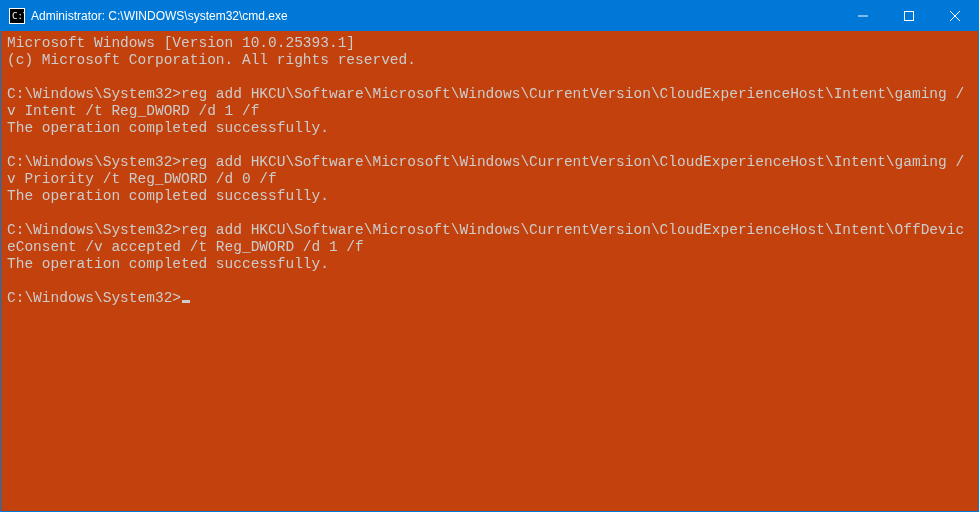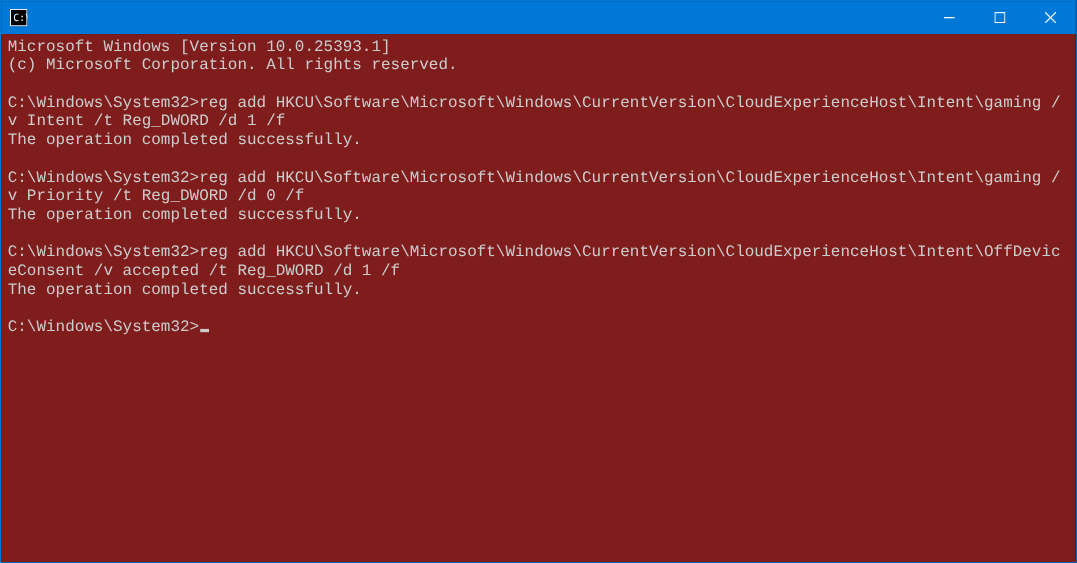--- a/index.html
+++ b/index.html
@@ -41,21 +41,21 @@
   .winbtn {
     width: 46px;
     height: 30px;
     display: flex;
     align-items: center;
     justify-content: center;
     color: #fff;
   }
   .terminal {
     flex: 1 1 auto;
-    background: #7f1d1d;
+    background: #c2410c;
     color: #ccc;
     font-size: 14.5px;
     line-height: 17px;
     padding: 4px 6px;
     white-space: pre-wrap;
     word-break: break-all;
     overflow: hidden;
   }
   .cursor {
     display: inline-block;
@@ -73,20 +73,21 @@
 
 <div class="window">
   <div class="titlebar">
     <span class="icon">
       <svg width="16" height="16" viewBox="0 0 16 16">
         <rect x="0" y="0" width="16" height="16" fill="#000"></rect>
         <rect x="0.5" y="0.5" width="15" height="15" fill="none" stroke="#fff" stroke-width="1"></rect>
         <text x="3" y="11" font-family="Consolas,monospace" font-size="9" fill="#fff">C:\</text>
       </svg>
     </span>
+    <span class="title">Administrator: C:\WINDOWS\system32\cmd.exe</span>
     <span class="spacer"></span>
     <div class="winbtn">
       <svg width="10" height="10" viewBox="0 0 10 10">
           <line x1="0" y1="5" x2="10" y2="5" stroke="#fff" stroke-width="1"></line>
         </svg>
     </div>
     <div class="winbtn">
       <svg width="10" height="10" viewBox="0 0 10 10">
           <rect x="0.5" y="0.5" width="9" height="9" fill="none" stroke="#fff" stroke-width="1"></rect>
         </svg>

